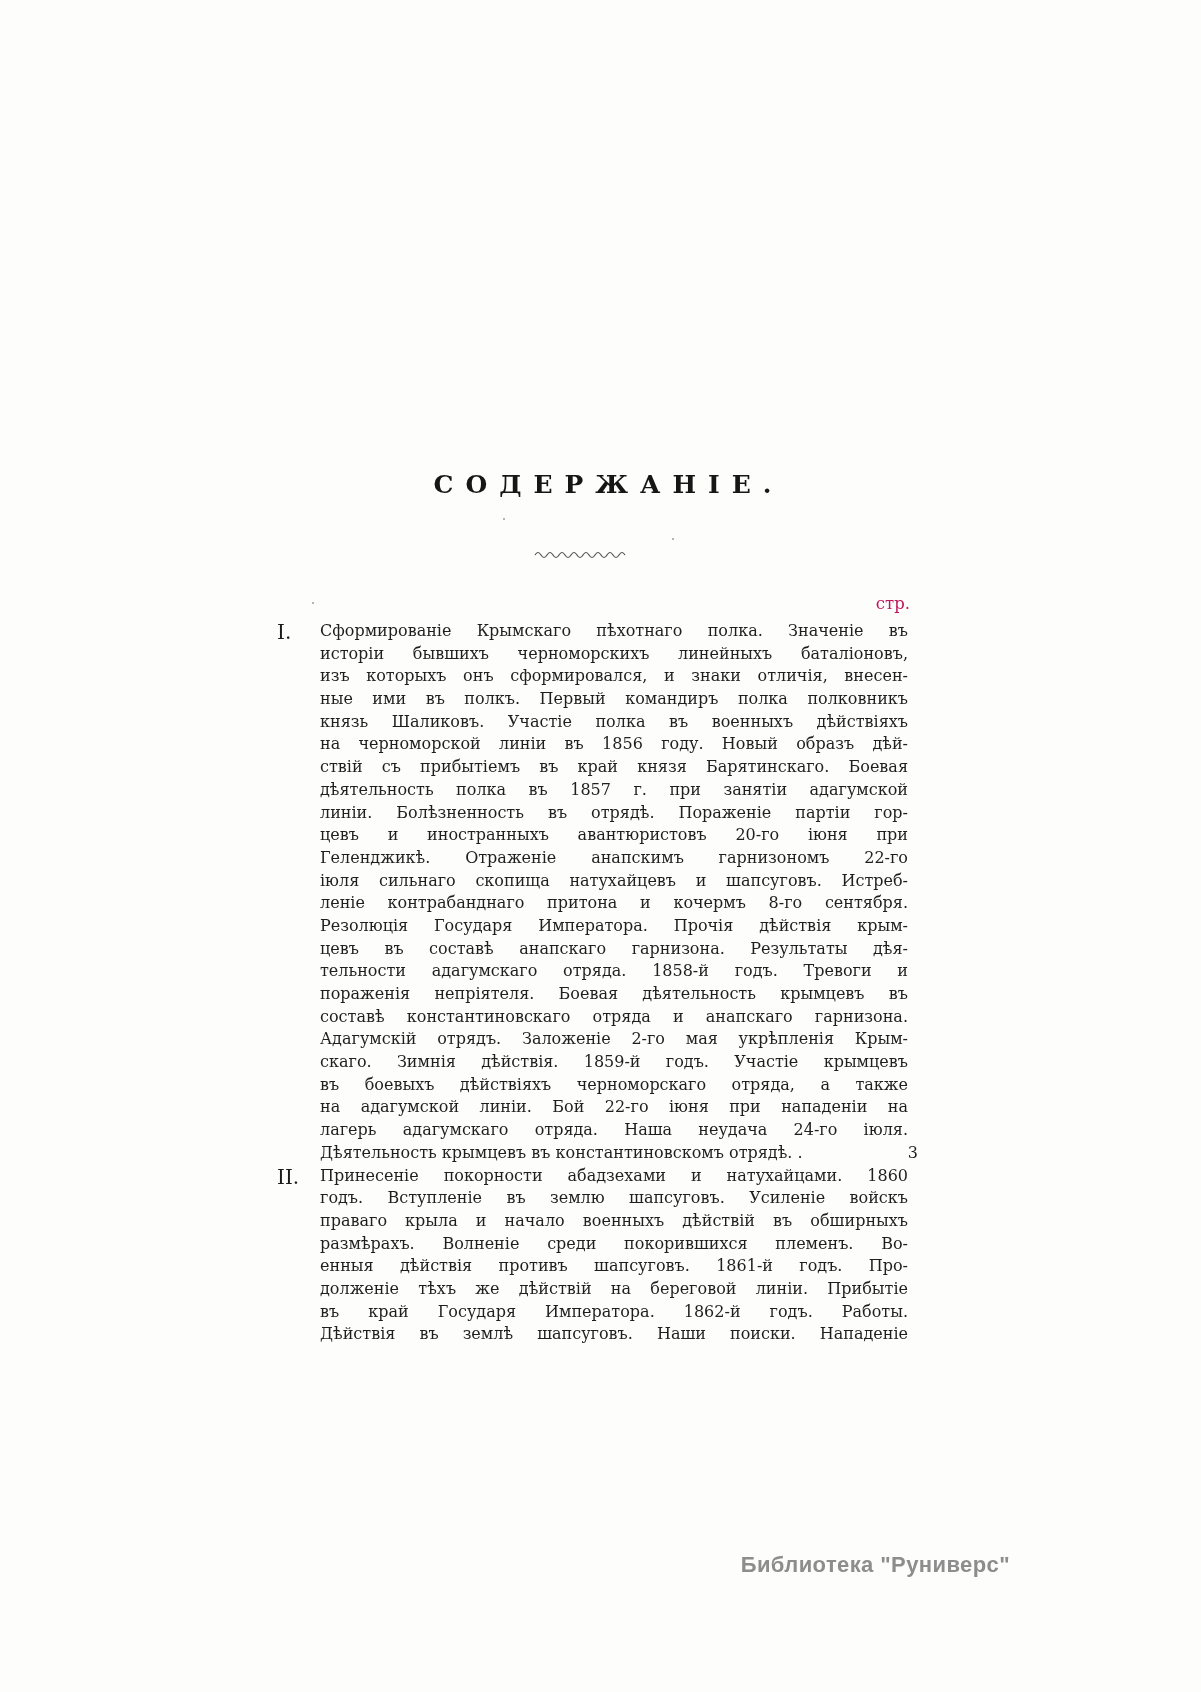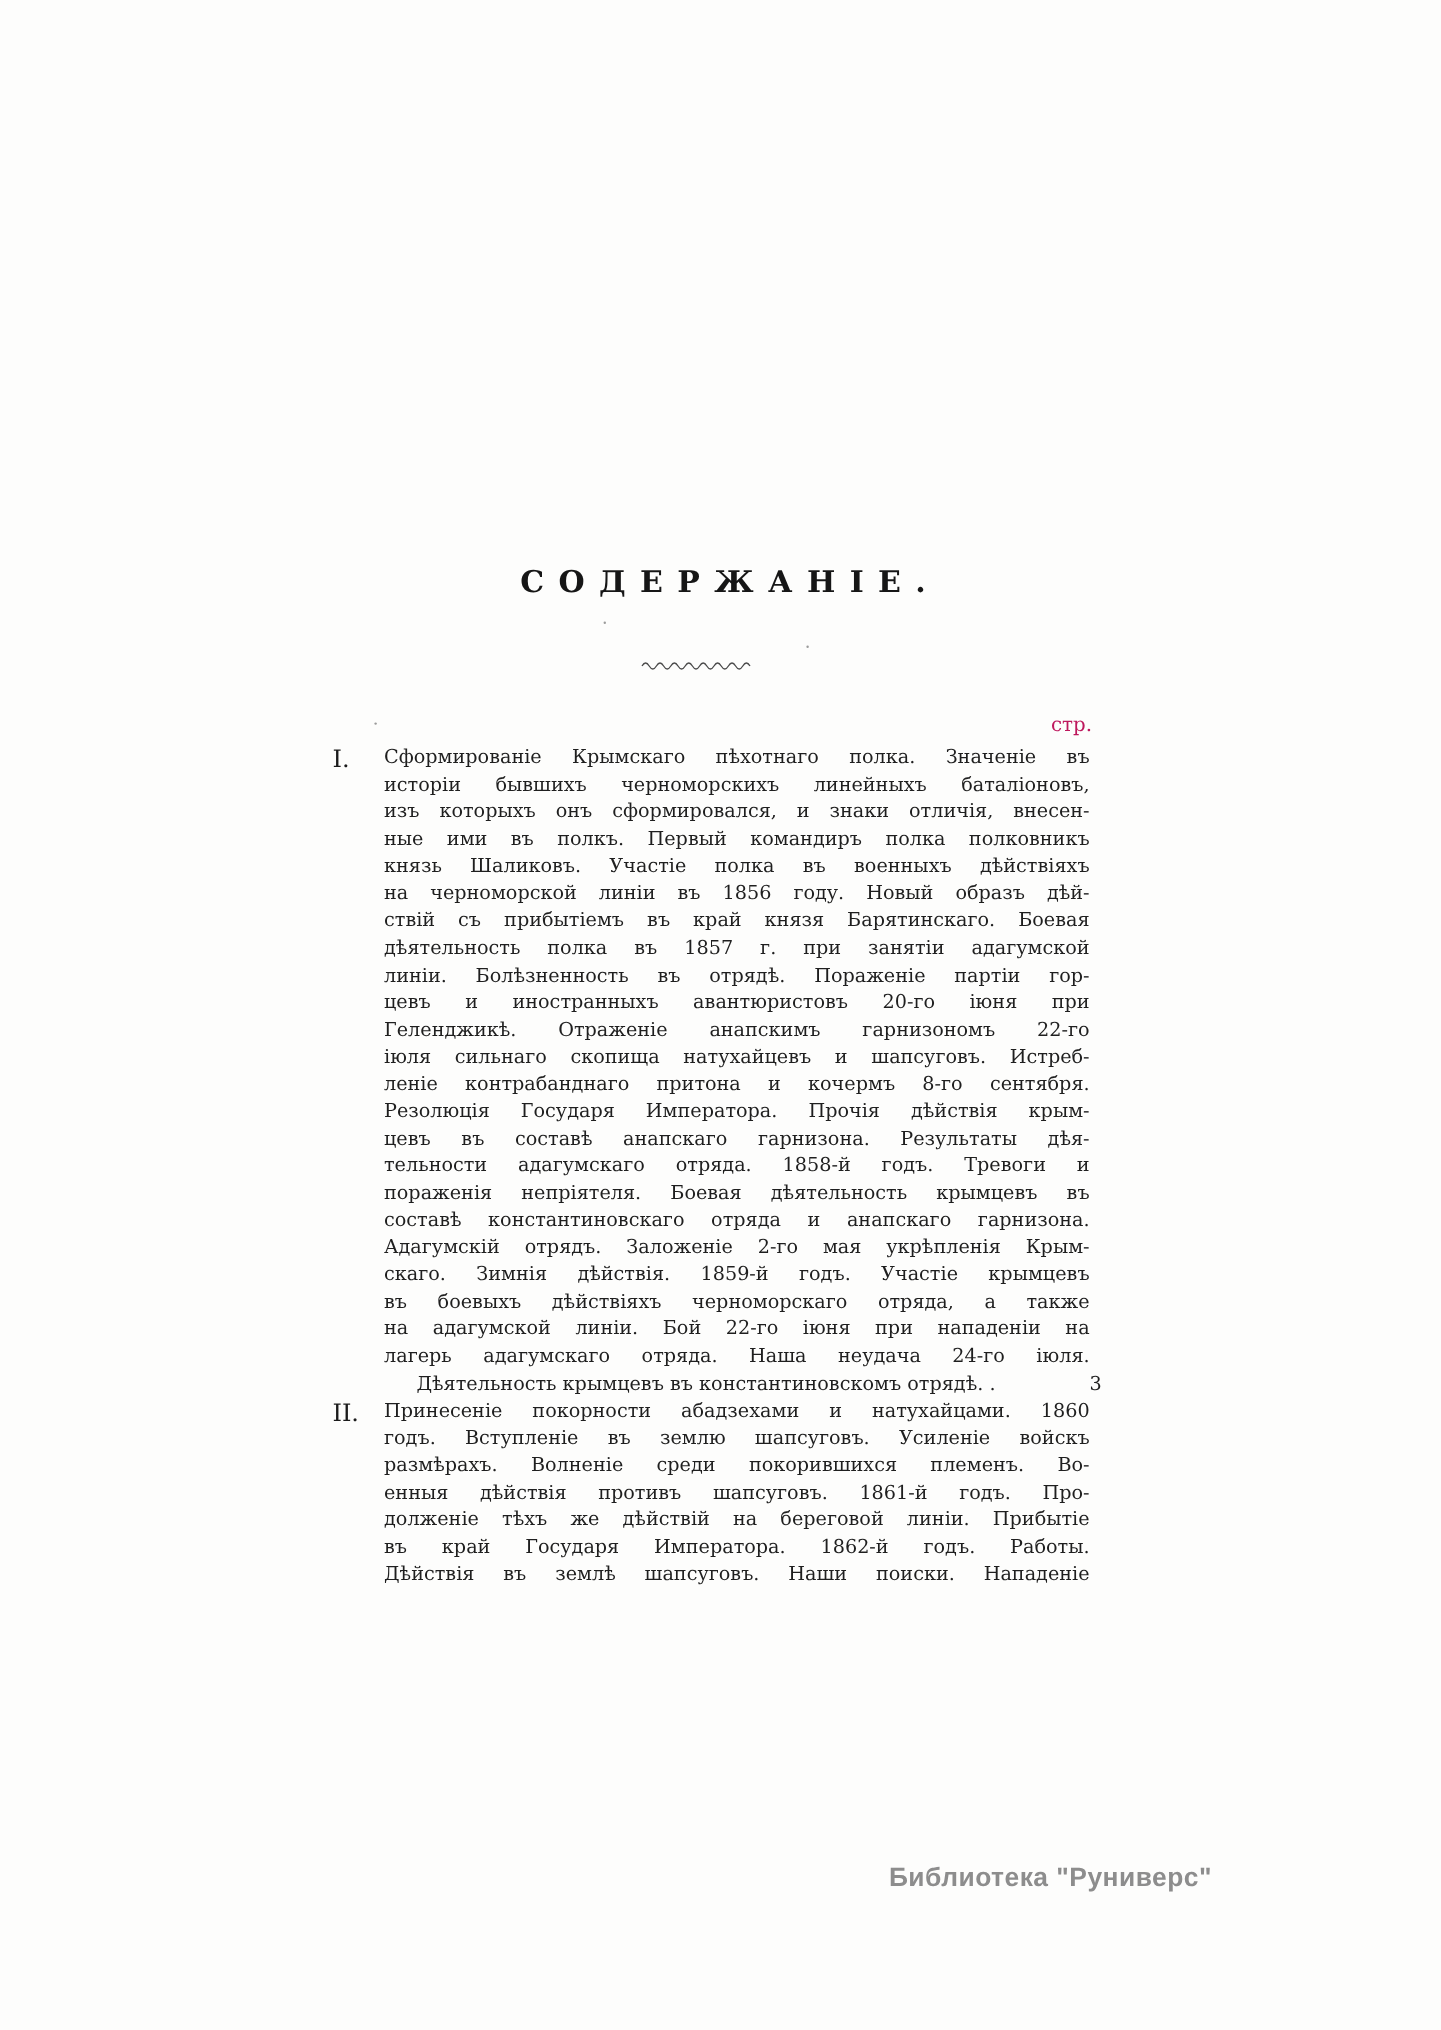--- a/index.html
+++ b/index.html
@@ -62,21 +62,20 @@
     text-align: justify;
     text-align-last: justify;
     color: #1f1f1f;
   }
   .toc-line.flexline {
     display: flex;
     justify-content: space-between;
     white-space: nowrap;
     text-align: center;
     text-align-last: auto;
-    margin-left: 27px;
   }
   .pagenum { margin-right: -10px; }
 
   .watermark {
     position: absolute;
     top: 1552px; right: 191px;
     font-family: "Liberation Sans", sans-serif;
     font-weight: 700;
     font-size: 22px;
     color: #8d8d8d;
@@ -128,20 +127,21 @@
           <div class="toc-line">лагерь адагумскаго отряда. Наша неудача 24-го іюля.</div>
           <div class="toc-line flexline">
             <span>Дѣятельность крымцевъ въ константиновскомъ отрядѣ. .</span>
             <span class="pagenum">3</span>
           </div>
         </div>
         <div class="entry">
           <div class="numeral">II.</div>
           <div class="toc-line">Принесеніе покорности абадзехами и натухайцами. 1860</div>
           <div class="toc-line">годъ. Вступленіе въ землю шапсуговъ. Усиленіе войскъ</div>
+          <div class="toc-line">праваго крыла и начало военныхъ дѣйствій въ обширныхъ</div>
           <div class="toc-line">размѣрахъ. Волненіе среди покорившихся племенъ. Во-</div>
           <div class="toc-line">енныя дѣйствія противъ шапсуговъ. 1861-й годъ. Про-</div>
           <div class="toc-line">долженіе тѣхъ же дѣйствій на береговой линіи. Прибытіе</div>
           <div class="toc-line">въ край Государя Императора. 1862-й годъ. Работы.</div>
           <div class="toc-line">Дѣйствія въ землѣ шапсуговъ. Наши поиски. Нападеніе</div>
         </div>
       </div>
   </div>
 
   <div class="watermark">Библиотека "Руниверс"</div>

